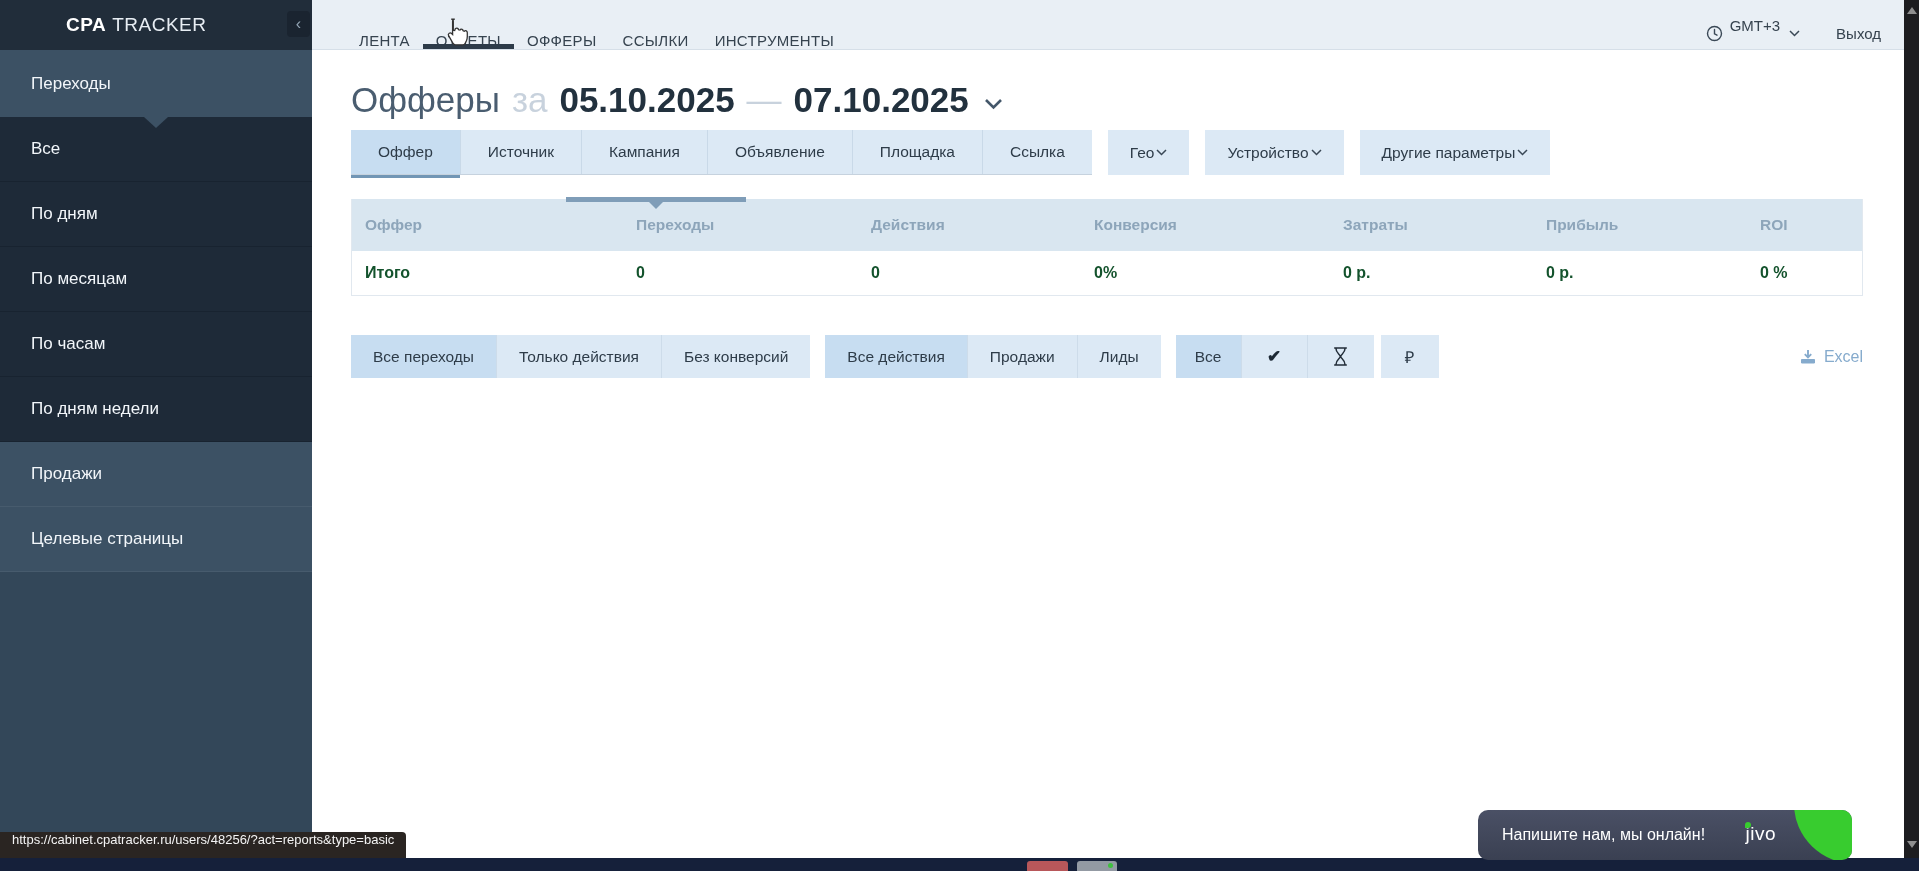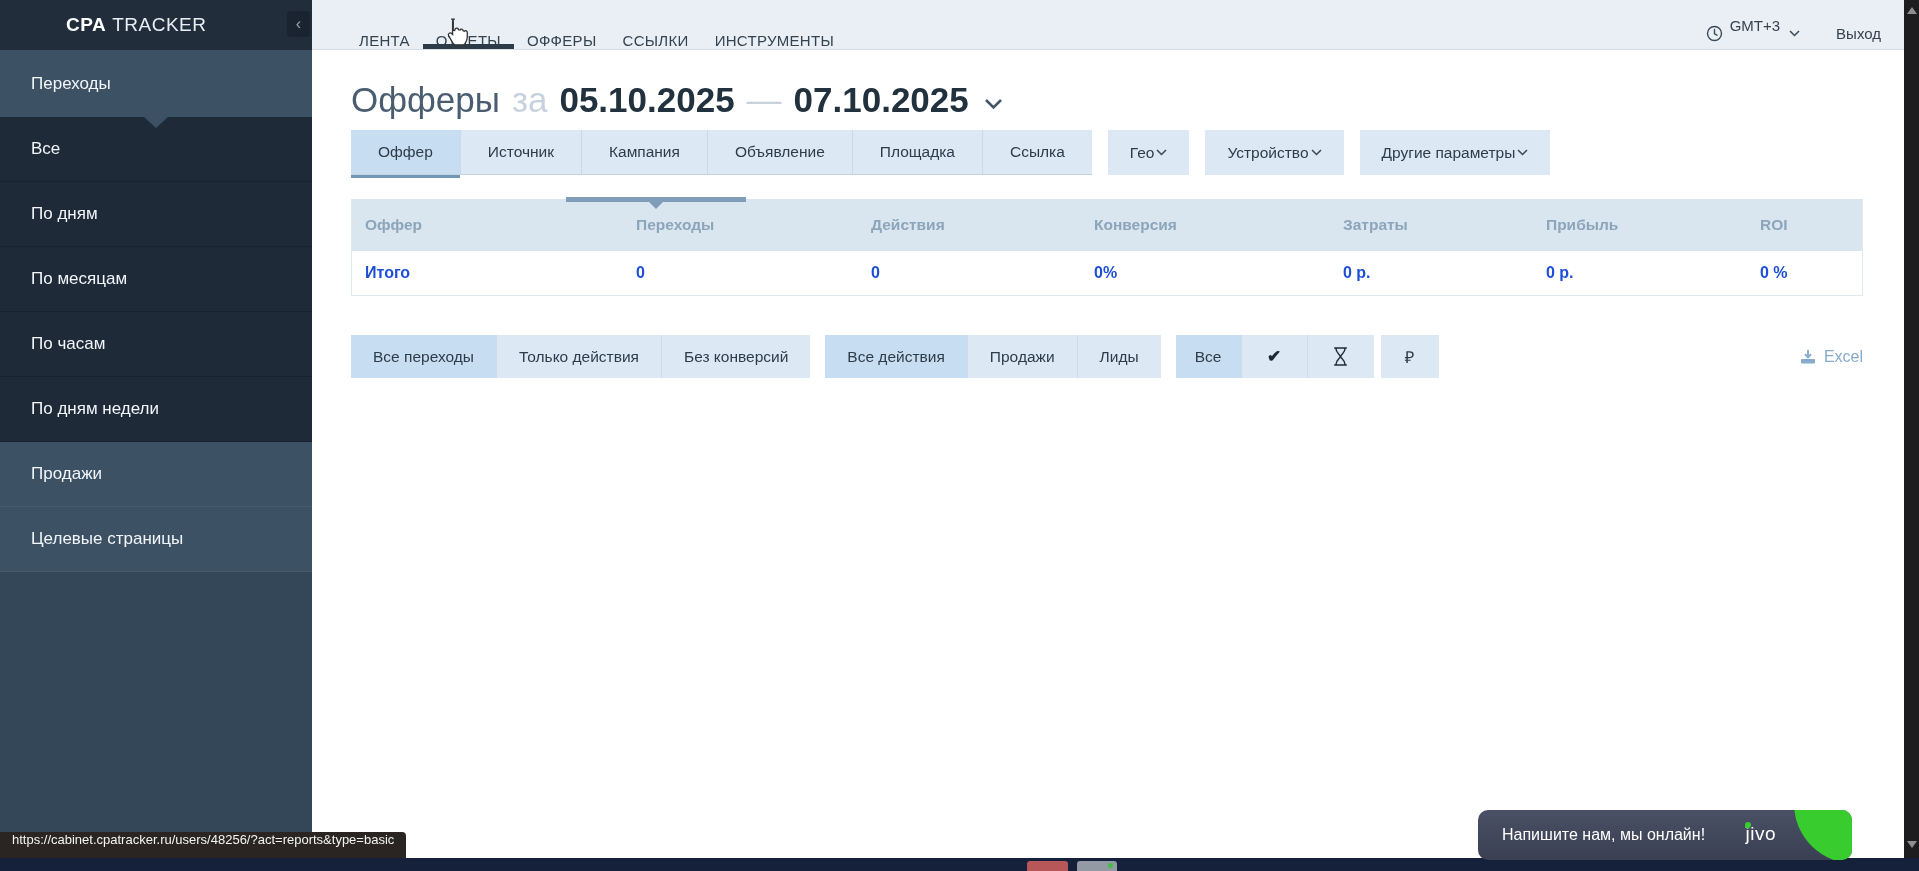--- a/index.html
+++ b/index.html
@@ -39,21 +39,21 @@
   .tab { display:flex; align-items:center; justify-content:center; padding:0 27px; background:#dce9f5; font-size:15.5px; color:#2e3c49; border-right:1px solid #c9d9e8; position:relative; }
   .dim-group .tab:last-child { border-right:none; }
   .tab.active { background:#c7ddf1; }
   .tab.active::after { content:""; position:absolute; left:0; right:0; bottom:-4px; height:3px; background:#7296b5; }
   .tab.dropdown { margin-left:16px; border-right:none; gap:2px; padding:0 22px; }
 
   .report-table { position:relative; margin-top:24px; border:1px solid #e1e8ef; border-top:none; }
   .tgrid { display:grid; grid-template-columns:271px 235px 223px 249px 203px 214px 1fr; align-items:center; }
   .thead { background:#d9e6f0; height:52px; font-weight:bold; color:#8da5ba; font-size:15.5px; }
   .thead > div, .trow > div { padding-left:13px; }
-  .trow { background:#fff; height:44px; font-weight:bold; color:#1d4ed8; font-size:16px; }
+  .trow { background:#fff; height:44px; font-weight:bold; color:#14532d; font-size:16px; }
   .sort-line { position:absolute; top:-2px; left:214px; width:180px; height:5px; background:#7f9db8; }
   .sort-line::after { content:""; position:absolute; top:5px; left:83px; border-left:7px solid transparent; border-right:7px solid transparent; border-top:7px solid #7f9db8; }
 
   .filters-row { margin-top:39px; display:flex; align-items:center; }
   .fgroup { display:flex; margin-right:15px; }
   .fbtn { height:43px; display:flex; align-items:center; justify-content:center; padding:0 22px; background:#dce9f5; font-size:15.5px; color:#2e3c49; border-right:1px solid #cddcea; }
   .fgroup .fbtn:last-child { border-right:none; }
   .fbtn.active { background:#c7ddf1; }
   .fbtn.iconbtn { width:66px; padding:0; }
   .fbtn.standalone { width:58px; padding:0; margin-right:0; border-right:none; margin-left:-8px; }

